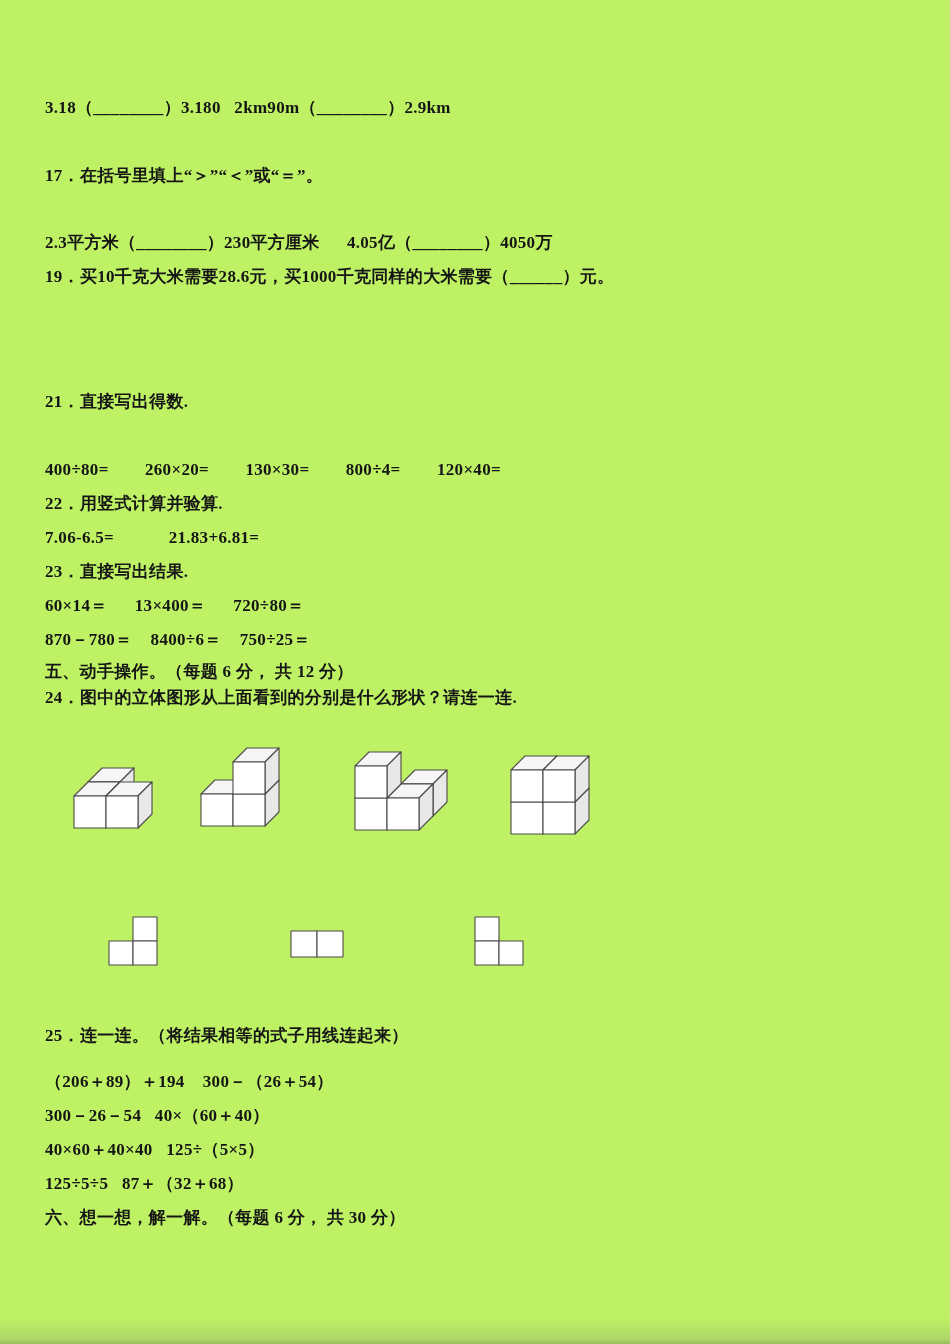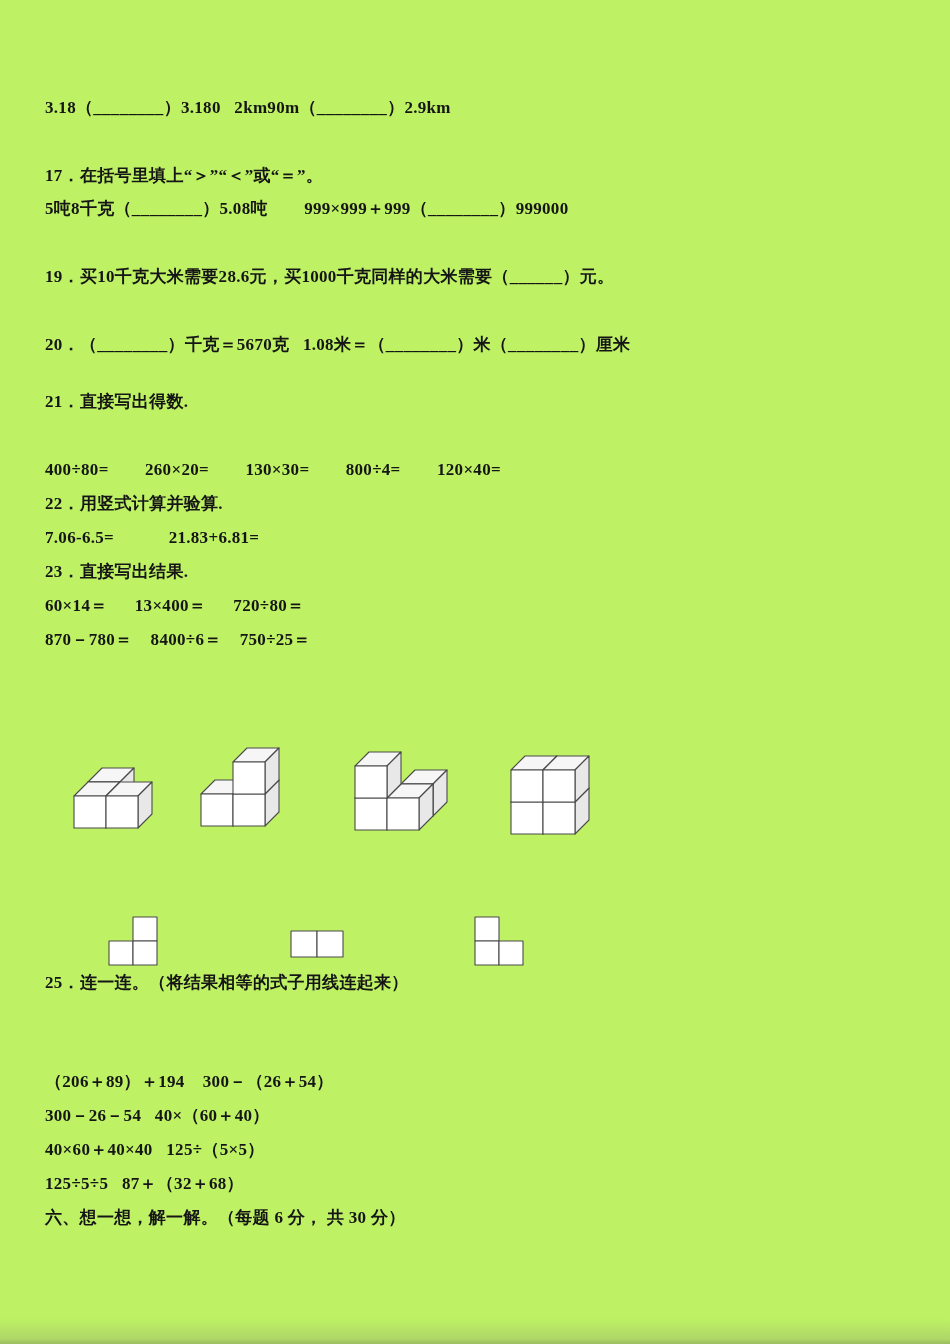--- a/index.html
+++ b/index.html
@@ -33,32 +33,33 @@
     pointer-events:none;
   }
 </style>
 </head>
 <body>
 
 <div class="page">
 
   <div class="line" style="top:97px">3.18（________）3.180   2km90m（________）2.9km</div>
   <div class="line" style="top:165px">17．在括号里填上“＞”“＜”或“＝”。</div>
-  <div class="line" style="top:198px">5吨8千克（________）5.08吨        999×999＋999（________）999000</div>
+  <div class="line" style="top:232px">2.3平方米（________）230平方厘米      4.05亿（________）4050万</div>
   <div class="line" style="top:266px">19．买10千克大米需要28.6元，买1000千克同样的大米需要（______）元。</div>
-  <div class="line" style="top:334px">20．（________）千克＝5670克   1.08米＝（________）米（________）厘米</div>
 
   <div class="line" style="top:391px">21．直接写出得数.</div>
   <div class="line" style="top:459px">400÷80=        260×20=        130×30=        800÷4=        120×40=</div>
   <div class="line" style="top:493px">22．用竖式计算并验算.</div>
   <div class="line" style="top:527px">7.06-6.5=            21.83+6.81=</div>
   <div class="line" style="top:561px">23．直接写出结果.</div>
   <div class="line" style="top:595px">60×14＝      13×400＝      720÷80＝</div>
   <div class="line" style="top:629px">870－780＝    8400÷6＝    750÷25＝</div>
 
+  <div class="line" style="top:661px">五、动手操作。（每题 6 分， 共 12 分）</div>
+  <div class="line" style="top:687px">24．图中的立体图形从上面看到的分别是什么形状？请连一连.</div>
 
   <svg class="fig" style="left:66px;top:751px" width="90" height="82" viewBox="0 0 90 82">
     <polygon class="t" points="22,31 36,17 68,17 54,31"></polygon>
     <polygon class="r" points="54,31 68,17 68,49 54,63"></polygon>
     <polygon class="f" points="22,31 54,31 54,63 22,63"></polygon>
     <polygon class="t" points="8,45 22,31 54,31 40,45"></polygon>
     <polygon class="r" points="40,45 54,31 54,63 40,77"></polygon>
     <polygon class="f" points="8,45 40,45 40,77 8,77"></polygon>
     <polygon class="t" points="40,45 54,31 86,31 72,45"></polygon>
     <polygon class="r" points="72,45 86,31 86,63 72,77"></polygon>
@@ -117,21 +118,21 @@
     <rect class="cell" x="2" y="2" width="26" height="26"></rect>
     <rect class="cell" x="28" y="2" width="26" height="26"></rect>
   </svg>
 
   <svg class="fig" style="left:473px;top:916px" width="52" height="51" viewBox="0 0 52 51">
     <rect class="cell" x="2" y="1" width="24" height="24"></rect>
     <rect class="cell" x="2" y="25" width="24" height="24"></rect>
     <rect class="cell" x="26" y="25" width="24" height="24"></rect>
   </svg>
 
-  <div class="line" style="top:972px">25．连一连。（将结果相等的式子用线连起来）</div>
+  <div class="line" style="top:1025px">25．连一连。（将结果相等的式子用线连起来）</div>
   <div class="line" style="top:1071px">（206＋89）＋194    300－（26＋54）</div>
   <div class="line" style="top:1105px">300－26－54   40×（60＋40）</div>
   <div class="line" style="top:1139px">40×60＋40×40   125÷（5×5）</div>
   <div class="line" style="top:1173px">125÷5÷5   87＋（32＋68）</div>
 
   <div class="line" style="top:1207px">六、想一想，解一解。（每题 6 分， 共 30 分）</div>
 
   <div class="bottom-shade"></div>
 </div>
 

